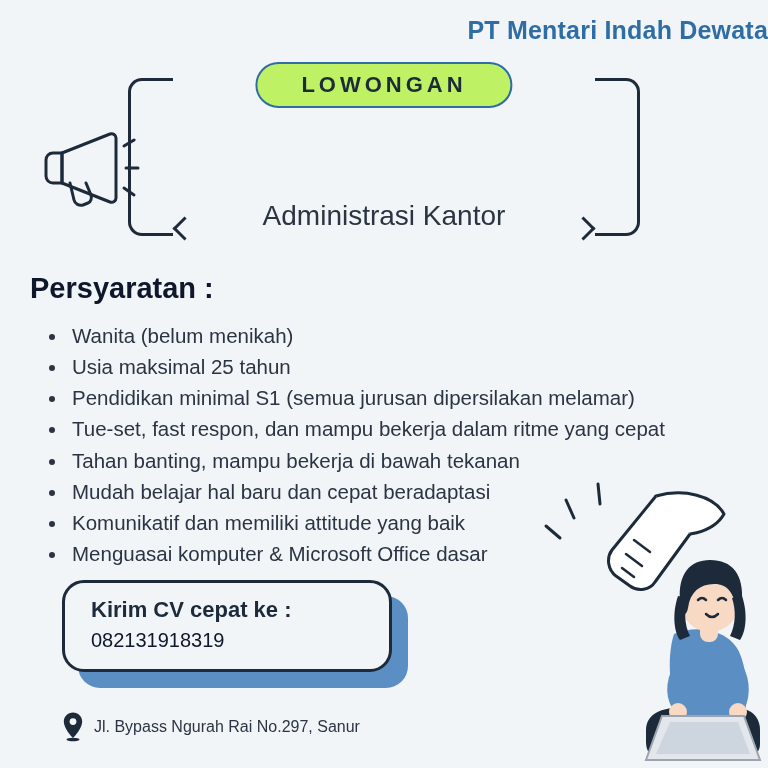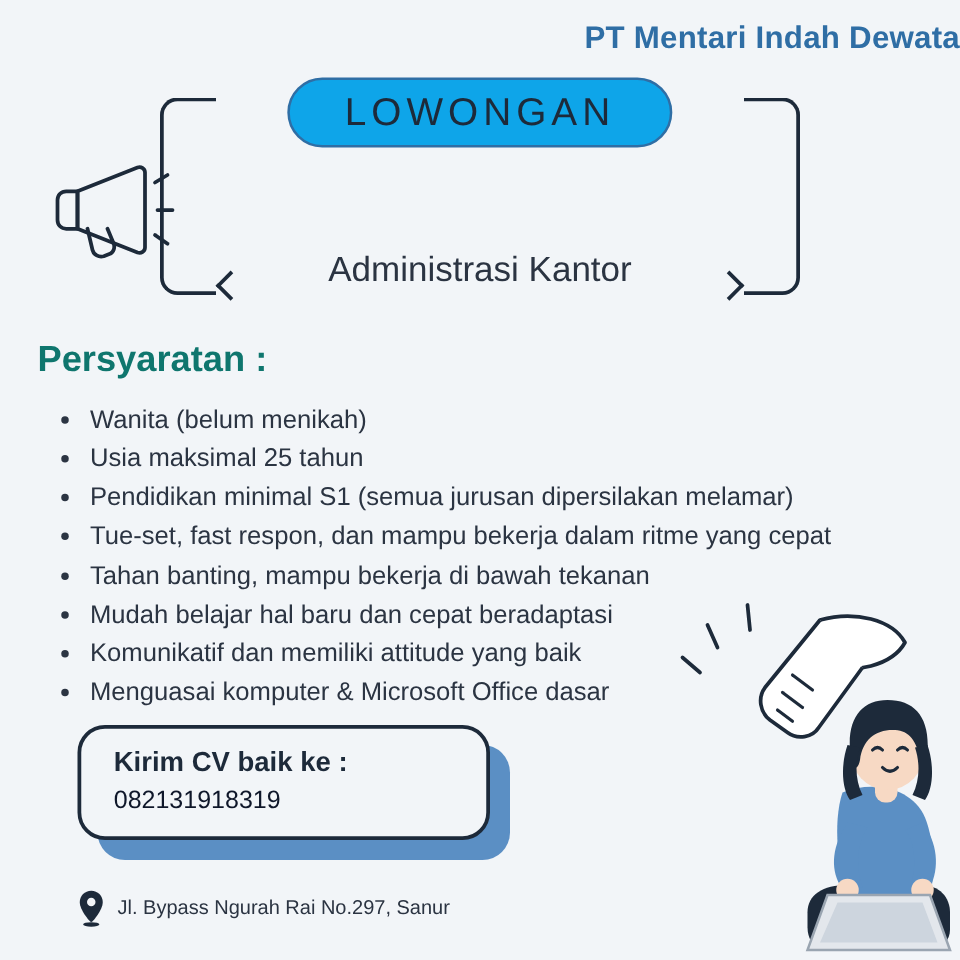--- a/index.html
+++ b/index.html
@@ -79,25 +79,25 @@
   }
 
   .pill {
     position: absolute;
     top: 62px;
     left: 50%;
     transform: translateX(-50%);
     padding: 8px 44px;
     border: 2.5px solid #2f6ea5;
     border-radius: 28px;
-    background: #0ea5e9;
+    background: #bef264;
     color: #1d2a3a;
-    font-size: 31px;
+    font-size: 22px;
     letter-spacing: 4px;
-    font-weight: 400;
+    font-weight: 700;
   }
 
   .headline {
     position: absolute;
     top: 118px;
     left: 0;
     right: 0;
     text-align: center;
     font-size: 62px;
     font-weight: bold;
@@ -126,21 +126,21 @@
     height: 90px;
   }
 
   
   .section-title {
     position: absolute;
     top: 272px;
     left: 30px;
     font-size: 29px;
     font-weight: bold;
-    color: #0f766e;
+    color: #0f172a;
   }
   .req-list {
     position: absolute;
     top: 320px;
     left: 36px;
     right: 24px;
     margin: 0;
     padding-left: 32px;
     list-style: disc;
     color: #2b3442;
@@ -253,21 +253,21 @@
     <li>Pendidikan minimal S1 (semua jurusan dipersilakan melamar)</li>
     <li>Tue-set, fast respon, dan mampu bekerja dalam ritme yang cepat</li>
     <li>Tahan banting, mampu bekerja di bawah tekanan</li>
     <li>Mudah belajar hal baru dan cepat beradaptasi</li>
     <li>Komunikatif dan memiliki attitude yang baik</li>
     <li>Menguasai komputer &amp; Microsoft Office dasar</li>
   </ul>
 
   <div class="cv-shadow"></div>
   <div class="cv-box">
-    <div class="cv-title">Kirim CV baik ke :</div>
+    <div class="cv-title">Kirim CV cepat ke :</div>
     <div class="cv-phone">082131918319</div>
   </div>
 
   <div class="address-row">
     <span class="pin-icon">
       <svg viewBox="0 0 22 30" width="22" height="30" aria-hidden="true">
         <path d="M11 0.5C5.8 0.5 1.8 4.5 1.8 9.6c0 6.6 7.9 15.2 8.3 15.6.5.5 1.3.5 1.8 0 .4-.4 8.3-9 8.3-15.6C20.2 4.5 16.2.5 11 .5z" fill="#1d2a3a"></path>
         <circle cx="11" cy="9.6" r="3.4" fill="#f2f5f8"></circle>
         <ellipse cx="11" cy="27.5" rx="6.5" ry="1.8" fill="#1d2a3a"></ellipse>
       </svg>

